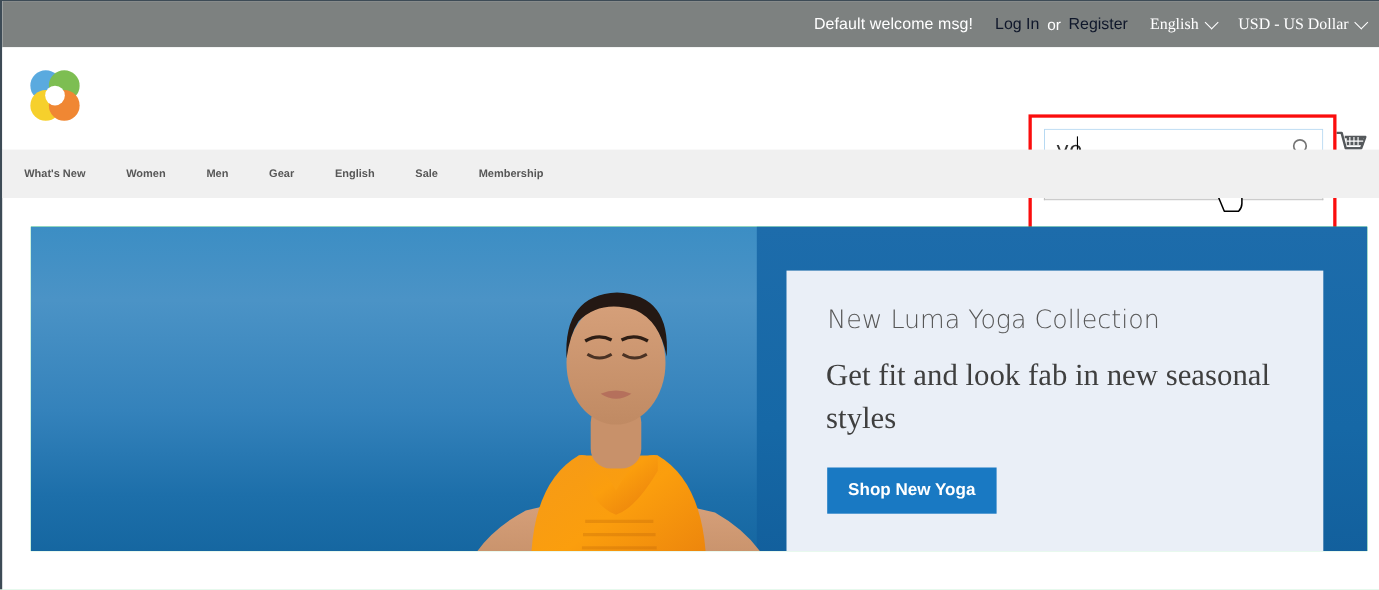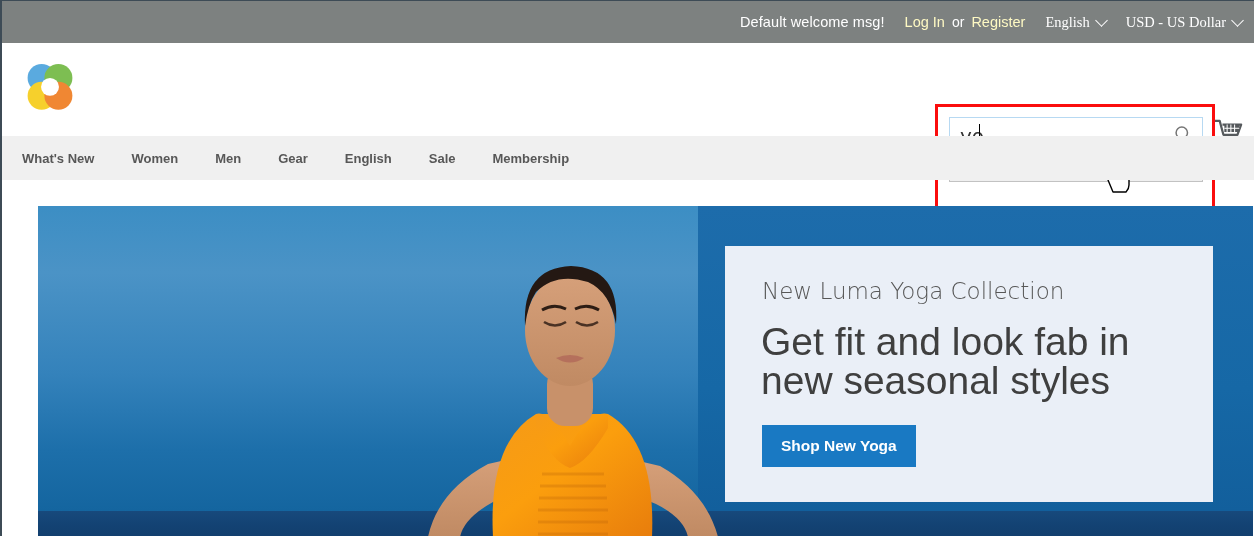--- a/index.html
+++ b/index.html
@@ -22,21 +22,21 @@
   .topbar {
     position: absolute; left: 0; top: 0;
     width: 1254px; height: 42px;
     background: #7d8180;
     display: flex; align-items: center; justify-content: flex-end;
     padding-right: 14px;
     color: #ffffff;
     font-size: 14.5px;
   }
   .topbar .welcome { margin-right: 20px; letter-spacing: .1px; }
-  .topbar a { color: #fef9c3; text-decoration: none; text-align: center; }
+  .topbar a { color: #0f172a; text-decoration: none; text-align: center; }
   .topbar .sep { margin: 0 7px; font-size: 14px; }
   .topbar .switcher { margin-left: 20px; display: inline-flex; align-items: center; font-family: Liberation Serif, serif; }
   .caret {
     display: inline-block;
     width: 9px; height: 9px;
     margin-left: 7px; margin-bottom: 3px;
     border-right: 1.6px solid #ffffff;
     border-bottom: 1.6px solid #ffffff;
     transform: rotate(45deg);
   }
@@ -117,30 +117,30 @@
 
   
   .nav {
     position: absolute; left: 0; top: 135px;
     width: 1254px; height: 44px;
     background: #f0f0f0;
     display: flex; align-items: center;
     padding-left: 20px;
   }
   .nav-item {
-    font-size: 13px; font-weight: bold;
+    font-size: 10px; font-weight: bold;
     color: #575757;
     margin-right: 37px;
     cursor: pointer;
   }
 
   
   .hero {
-    position: absolute; left: 36px; top: 205px;
-    width: 1215px; height: 331px;
+    position: absolute; left: 26px; top: 205px;
+    width: 1215px; height: 295px;
     overflow: hidden;
     background: #22c55e;
   }
   .sky {
     position: absolute; left: 0; top: 0;
     width: 1215px; height: 305px;
     background: linear-gradient(180deg,#3c8ec4 0%, #4b93c6 22%, #3482bb 55%, #1d6faa 80%, #14659f 100%);
   }
   .sky-right {
     position: absolute; left: 660px; top: 0;
@@ -162,23 +162,23 @@
     background: #eaeff7;
   }
   .panel-eyebrow {
     position: absolute; left: 37px; top: 32px;
     font-size: 23px; color: #575757; font-weight: 300;
     font-family: "DejaVu Sans", sans-serif;
   }
   .panel-title {
     position: absolute; left: 36px; top: 76px;
     width: 420px;
-    font-size: 39px; line-height: 39px;
+    font-size: 28px; line-height: 39px;
     color: #3f3f3f; font-weight: 300;
-    font-family: Liberation Sans, sans-serif;
+    font-family: Liberation Serif, serif;
   }
   .panel-btn {
     position: absolute; left: 37px; top: 179px;
     background: #1979c3;
     color: #ffffff;
     font-size: 15.5px; font-weight: bold;
     padding: 12px 19px;
     border: none;
     cursor: pointer;
     font-family: "Liberation Sans", sans-serif;

